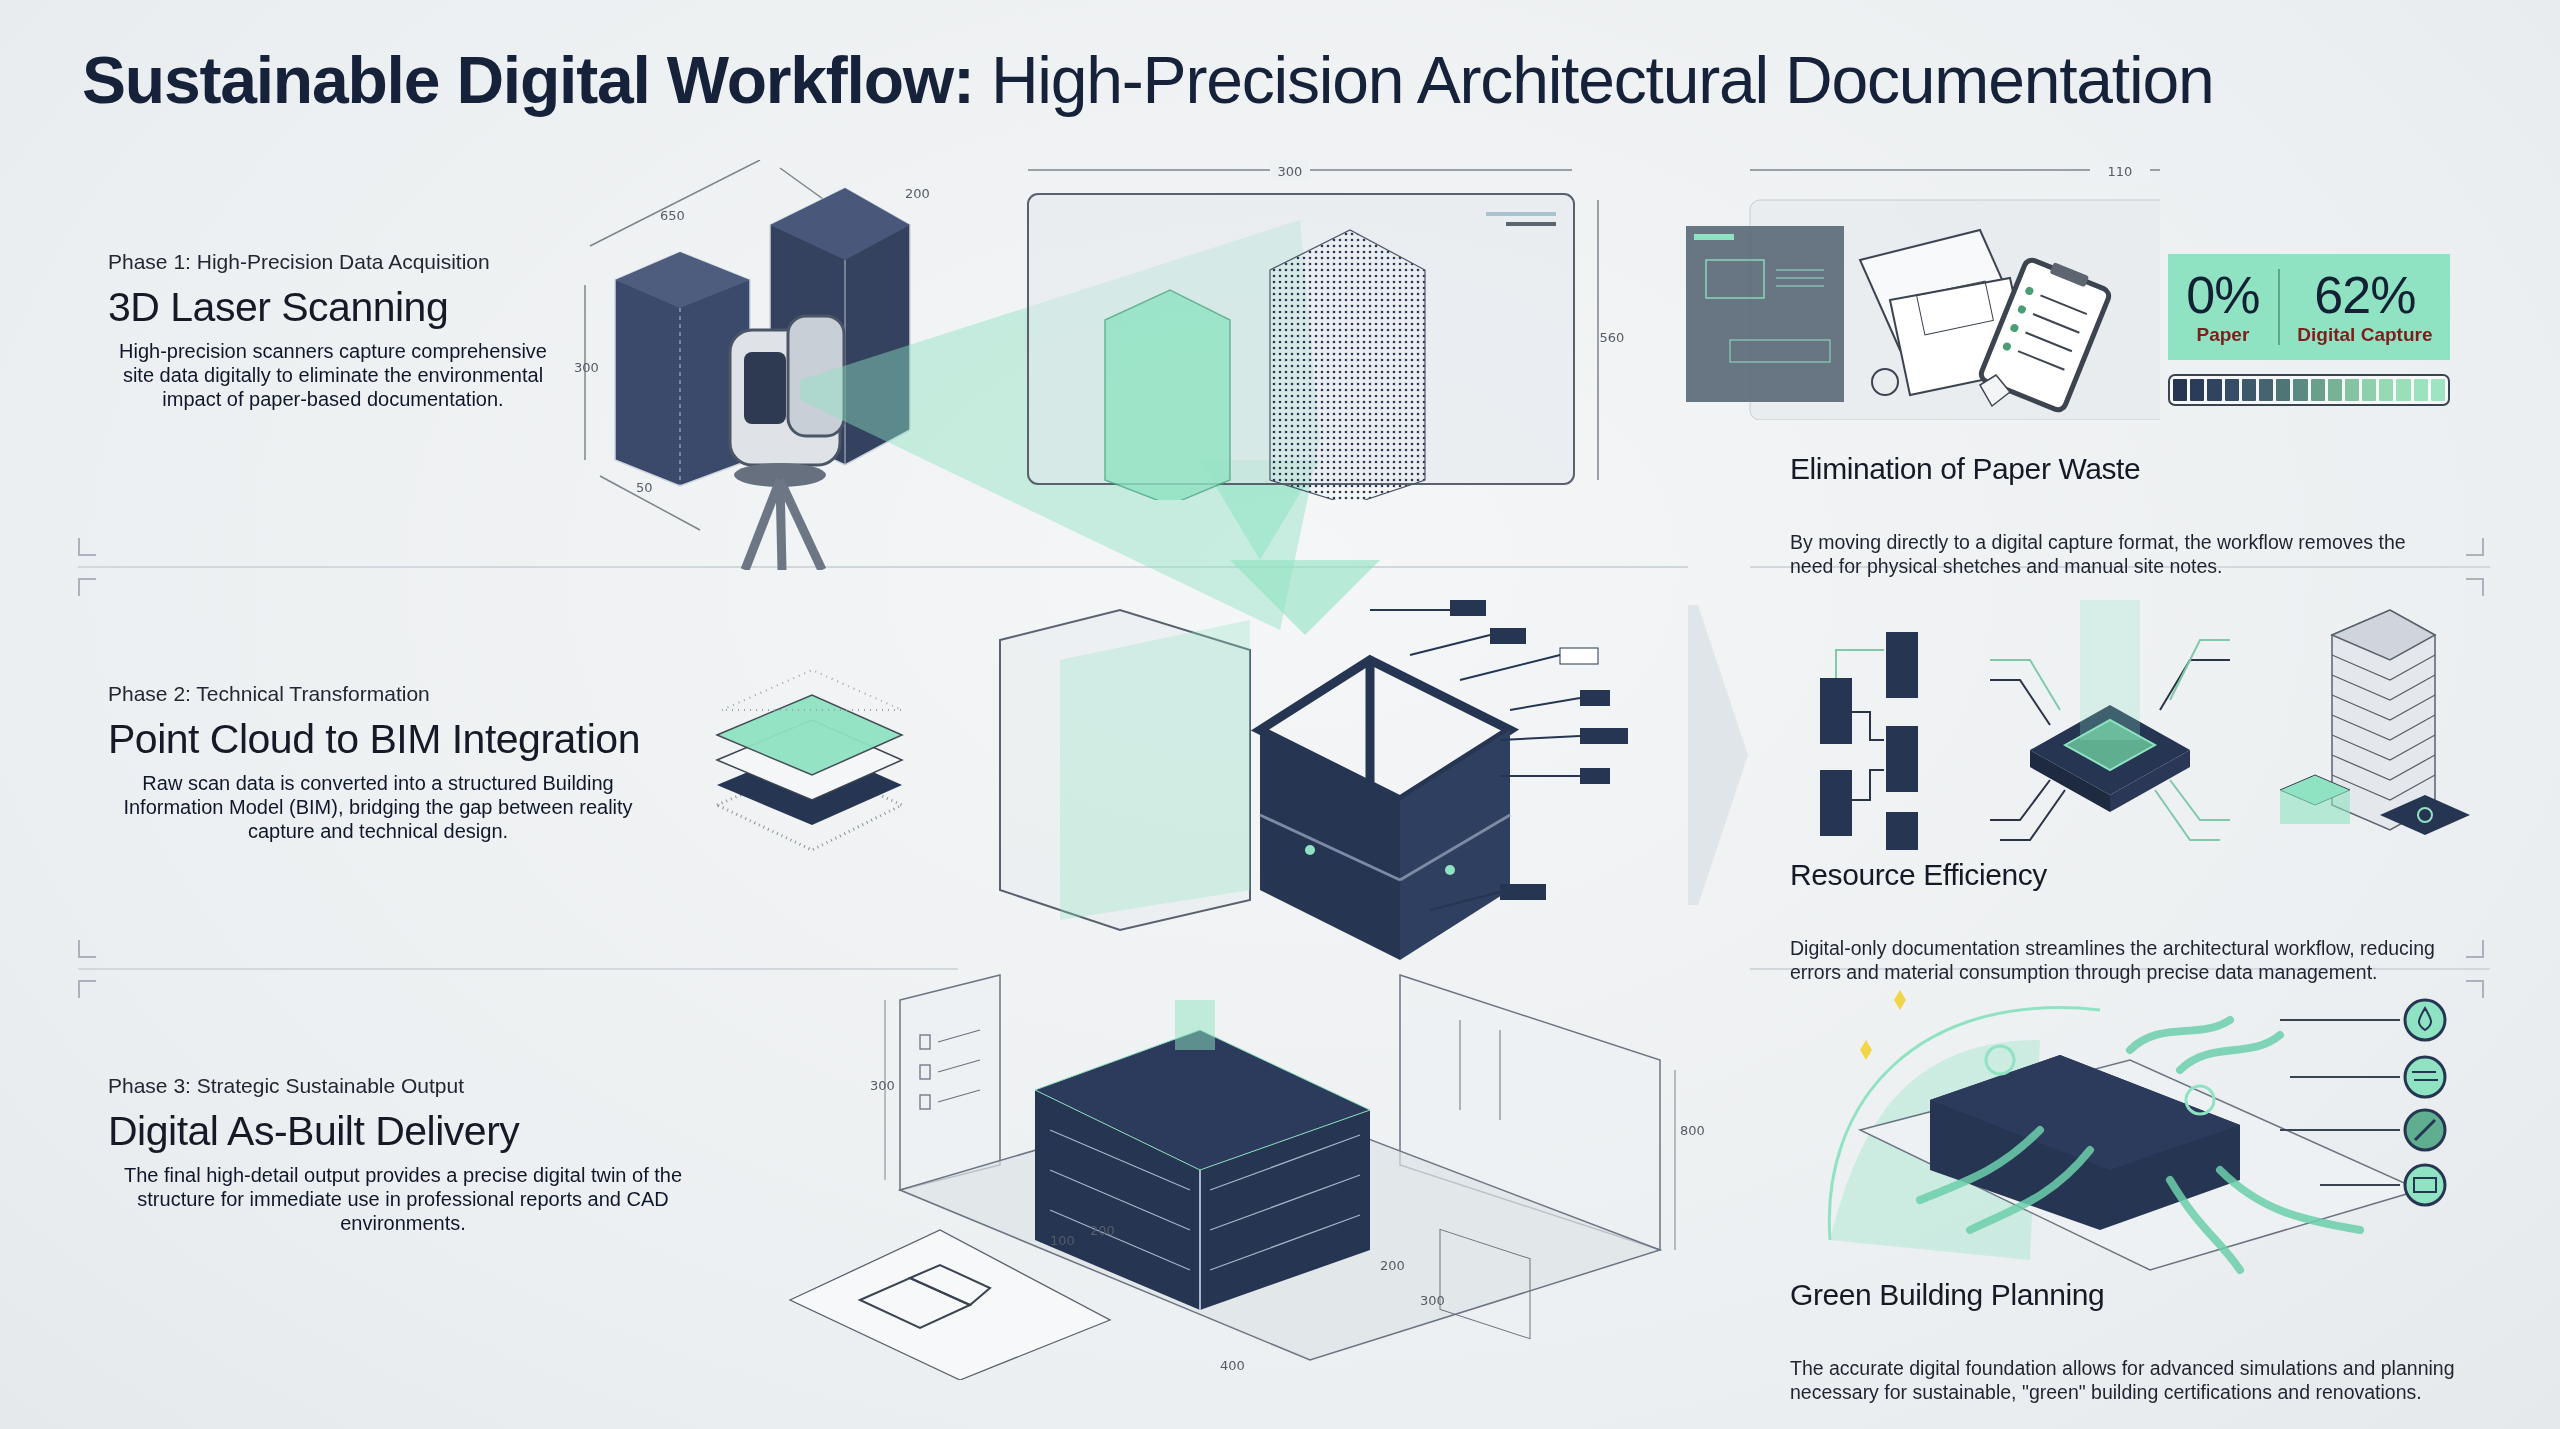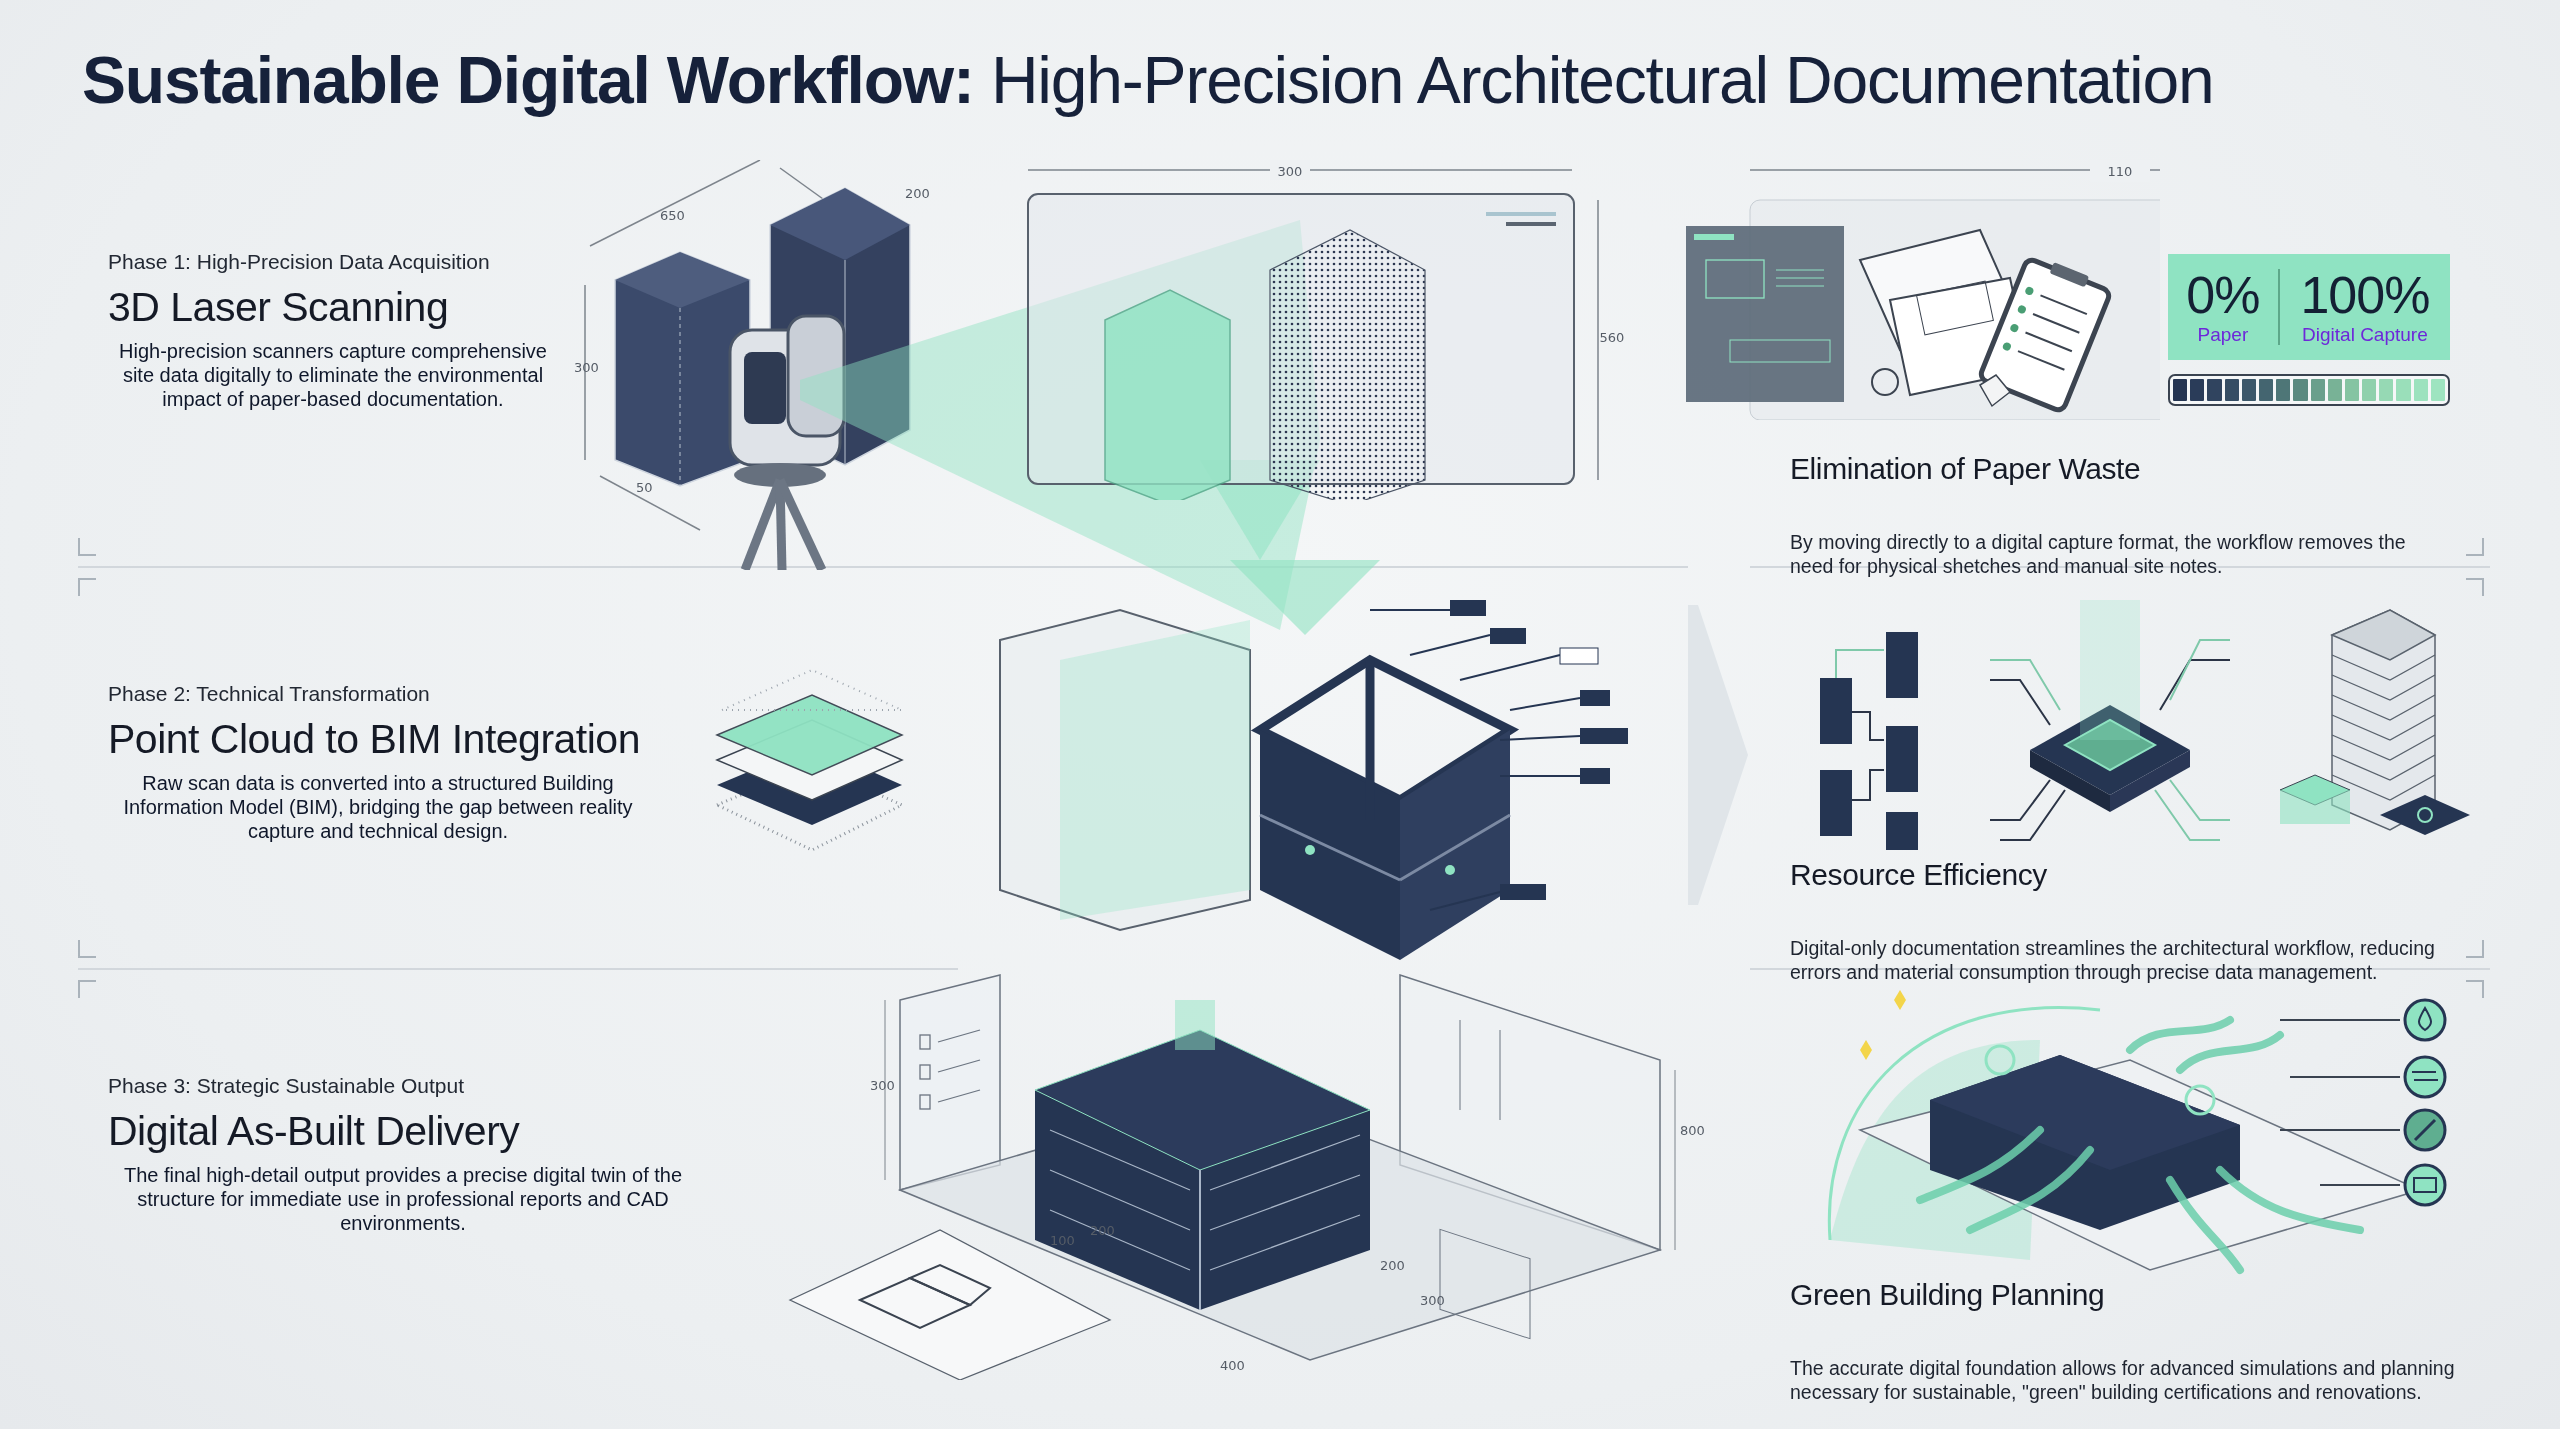--- a/index.html
+++ b/index.html
@@ -37,21 +37,21 @@
   .art { position: absolute; }
   .dim { font-family: "DejaVu Sans", sans-serif; font-size: 13px; fill: #555c66; }
 
   .stat-panel {
     position: absolute; left: 2168px; top: 254px; width: 282px; height: 106px;
     background: #8fe3c2; display: flex; align-items: center;
   }
   .stat { flex: 1; text-align: center; }
   .stat-sep { width: 2px; height: 76px; background: #5da88a; }
   .stat .val { font-size: 52px; font-weight: 400; color: #142034; letter-spacing: -1px; line-height: 54px; }
-  .stat .cap { font-size: 19px; color: #6d28d9; margin-top: 2px; }
+  .stat .cap { font-size: 19px; color: #7f1d1d; margin-top: 2px; font-weight: bold; }
   .progress {
     position: absolute; left: 2168px; top: 374px; width: 282px; height: 32px;
     border: 2px solid #3a4350; border-radius: 7px; padding: 3px; display: flex; gap: 3px; background: #f5f7f8;
   }
   .progress .seg { flex: 1; border-radius: 1px; }
 </style>
 </head>
 <body>
 
 <h1 class="title"><span class="bold">Sustainable Digital Workflow:</span><span class="light"> High-Precision Architectural Documentation</span></h1>
@@ -193,21 +193,21 @@
   <text class="dim" x="30" y="16" text-anchor="middle">110</text>
 </svg>
 
 <div class="stat-panel">
   <div class="stat">
     <div class="val">0%</div>
     <div class="cap">Paper</div>
   </div>
   <div class="stat-sep"></div>
   <div class="stat" style="flex:1.55;">
-    <div class="val">100%</div>
+    <div class="val">62%</div>
     <div class="cap">Digital Capture</div>
   </div>
 </div>
 <div class="progress">
   <div class="seg" style="background:#253552"></div>
     <div class="seg" style="background:#2a3c59"></div>
   <div class="seg" style="background:#30445f"></div>
     <div class="seg" style="background:#354d64"></div>
   <div class="seg" style="background:#3c586a"></div>
     <div class="seg" style="background:#446570"></div>

